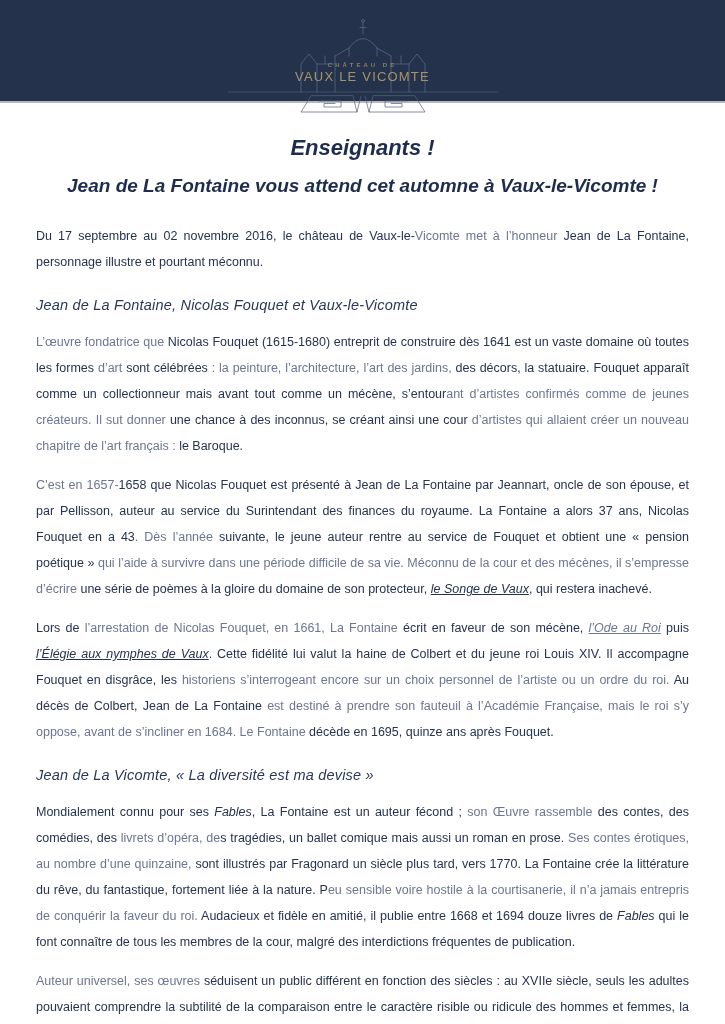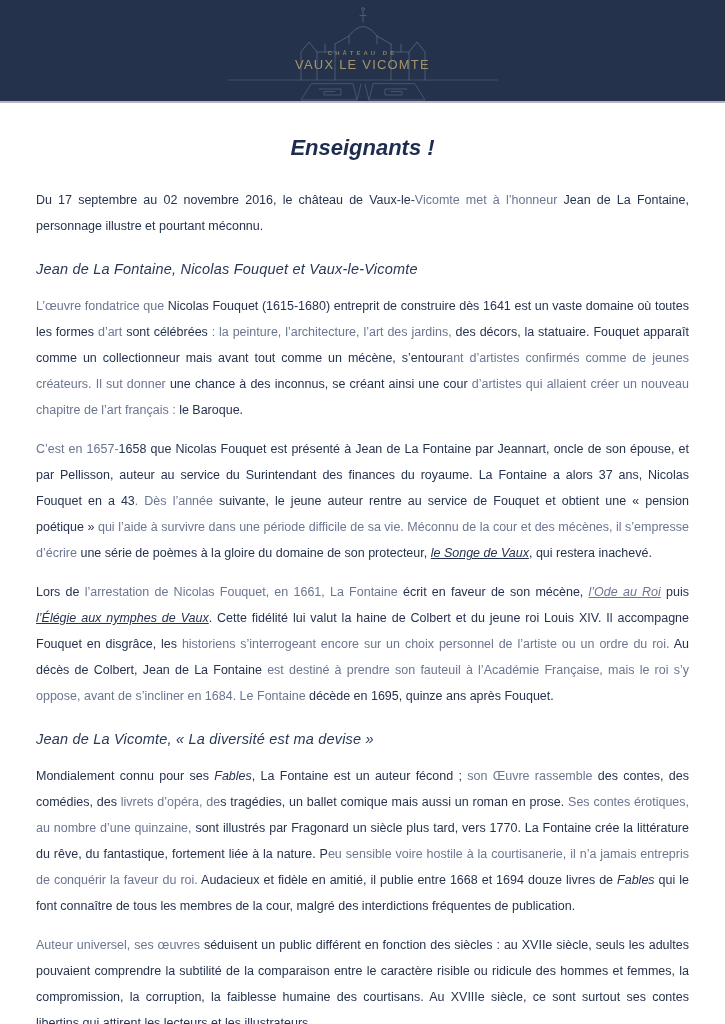--- a/index.html
+++ b/index.html
@@ -16,21 +16,21 @@
   html,body{margin:0;padding:0;background:#fff;}
   body{width:725px;font-family:"Liberation Sans","DejaVu Sans",sans-serif;}
   .page{width:725px;min-height:1024px;background:#fff;overflow:hidden;}
 
   
   .header{
     height:103px;background:var(--header-bg);
     border-bottom:2px solid var(--header-rule);
     position:relative;
   }
-  .logo{position:absolute;left:50%;top:0;transform:translateX(-50%);width:300px;height:75px;}
+  .logo{position:absolute;left:50%;top:12px;transform:translateX(-50%);width:300px;height:75px;}
   .logo svg{position:absolute;left:0;top:0;}
   .logo-sub{
     position:absolute;top:50px;left:0;right:0;text-align:center;
     font-size:6px;letter-spacing:3px;color:#8d7f5f;font-weight:bold;
   }
   .logo-main{
     position:absolute;top:57px;left:0;right:0;text-align:center;
     font-size:13px;letter-spacing:1.2px;color:var(--logo-gold);
   }
 
@@ -87,20 +87,21 @@
         <path d="M194 89 h-22 v6 h17 v-3.5 h-11" stroke-opacity="0.8"></path>
         <path d="M148 84 L144 100 M152 84 L156 100" stroke-opacity="0.8"></path>
       </svg>
       <div class="logo-sub">CHÂTEAU DE</div>
       <div class="logo-main">VAUX LE VICOMTE</div>
     </div>
   </div>
 
   <div class="content">
     <p class="title-line1">Enseignants !</p>
+    <p class="title-line2">Jean de La Fontaine vous attend cet automne à Vaux-le-Vicomte !</p>
     <div class="doc-body">
         <p class="para"><span class="b">Du 17 septembre au 02 novembre 2016, le château de Vaux-le-</span><span class="r">Vicomte met à l’honneur </span><span class="b">Jean de La Fontaine, personnage illustre et pourtant méconnu.</span></p>
         <h2 class="section-heading">Jean de La Fontaine, Nicolas Fouquet et Vaux-le-Vicomte</h2>
         <p class="para"><span class="r">L’œuvre fondatrice que </span><span class="b">Nicolas Fouquet (1615-1680) entreprit de construire dès 1641 est un vaste domaine où toutes les formes </span><span class="r">d’art </span><span class="b">sont célébrées</span><span class="r"> : la peinture, l’architecture, l’art des jardins, </span><span class="b">des décors, la statuaire. Fouquet apparaît comme un collectionneur mais avant tout comme un mécène, s’entour</span><span class="r">ant d’artistes confirmés comme de jeunes créateurs. Il sut donner </span><span class="b">une chance à des inconnus, se créant ainsi une cour </span><span class="r">d’artistes qui allaient créer un nouveau chapitre de l’art français : </span><span class="b">le Baroque.</span></p>
         <p class="para"><span class="r">C’est en 1657-</span><span class="b">1658 que Nicolas Fouquet est présenté à Jean de La Fontaine par Jeannart, oncle de son épouse, et par Pellisson, auteur au service du Surintendant des finances du royaume. La Fontaine a alors 37 ans, Nicolas Fouquet en a 43</span><span class="r">. Dès l’année </span><span class="b">suivante, le jeune auteur rentre au service de Fouquet et obtient une « pension poétique » </span><span class="r">qui l’aide à survivre dans une période difficile de sa vie. Méconnu de la cour et des mécènes, il s’empresse d’écrire </span><span class="b">une série de poèmes à la gloire du domaine de son protecteur, </span><span class="b i u">le Songe de Vaux</span><span class="b">, qui restera inachevé.</span></p>
         <p class="para"><span class="b">Lors de </span><span class="r">l’arrestation de Nicolas Fouquet, en 1661, La Fontaine </span><span class="b">écrit en faveur de son mécène, </span><span class="r i u">l’Ode au Roi</span><span class="b"> puis </span><span class="b i u">l’Élégie aux nymphes de Vaux</span><span class="b">. Cette fidélité lui valut la haine de Colbert et du jeune roi Louis XIV. Il accompagne Fouquet en disgrâce, les </span><span class="r">historiens s’interrogeant encore sur un choix personnel de l’artiste ou un ordre du roi. </span><span class="b">Au décès de Colbert, Jean de La Fontaine </span><span class="r">est destiné à prendre son fauteuil à l’Académie Française, mais le roi s’y oppose, avant de s’incliner en 1684. Le Fontaine </span><span class="b">décède en 1695, quinze ans après Fouquet.</span></p>
         <h2 class="section-heading">Jean de La Vicomte, « La diversité est ma devise »</h2>
         <p class="para"><span class="b">Mondialement connu pour ses </span><span class="b i">Fables</span><span class="b">, La Fontaine est un auteur fécond ; </span><span class="r">son Œuvre rassemble </span><span class="b">des contes, des comédies, des </span><span class="r">livrets d’opéra, de</span><span class="b">s tragédies, un ballet comique mais aussi un roman en prose. </span><span class="r">Ses contes érotiques, au nombre d’une quinzaine, </span><span class="b">sont illustrés par Fragonard un siècle plus tard, vers 1770. La Fontaine crée la littérature du rêve, du fantastique, fortement liée à la nature. P</span><span class="r">eu sensible voire hostile à la courtisanerie, il n’a jamais entrepris de conquérir la faveur du roi. </span><span class="b">Audacieux et fidèle en amitié, il publie entre 1668 et 1694 douze livres de </span><span class="b i">Fables</span><span class="b"> qui le font connaître de tous les membres de la cour, malgré des interdictions fréquentes de publication.</span></p>
         <p class="para"><span class="r">Auteur universel, ses œuvres </span><span class="b">séduisent un public différent en fonction des siècles : au XVIIe siècle, seuls les adultes pouvaient comprendre la subtilité de la comparaison entre le caractère risible ou ridicule des hommes et femmes, la compromission, la corruption, la faiblesse humaine des courtisans. Au XVIIIe siècle, ce sont surtout ses contes libertins qui attirent les lecteurs et les illustrateurs</span></p>
       </div>

